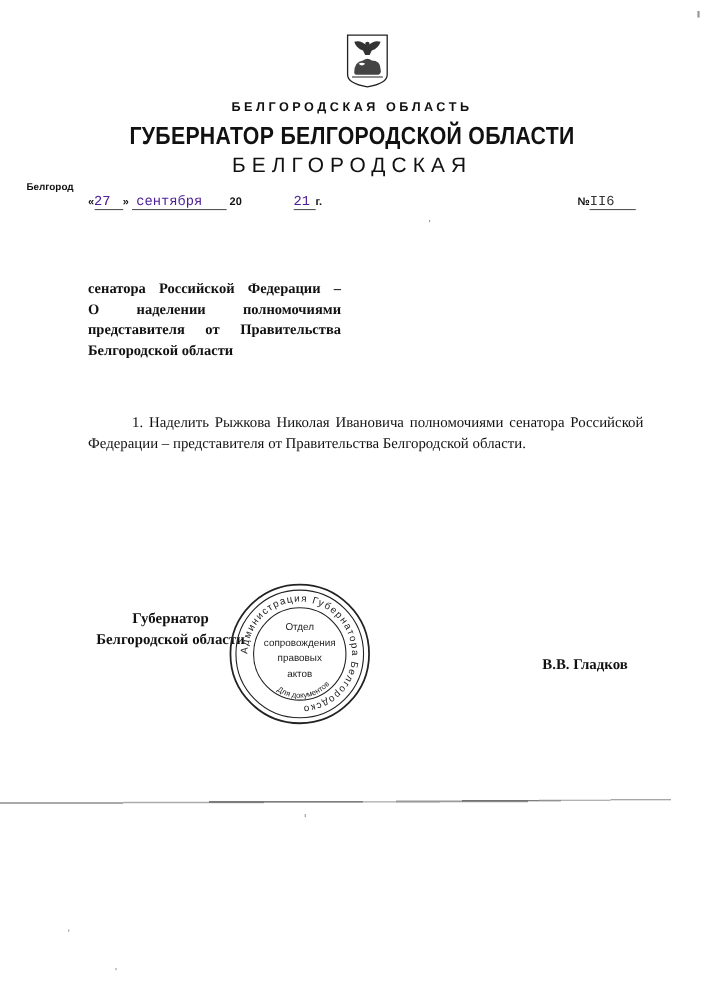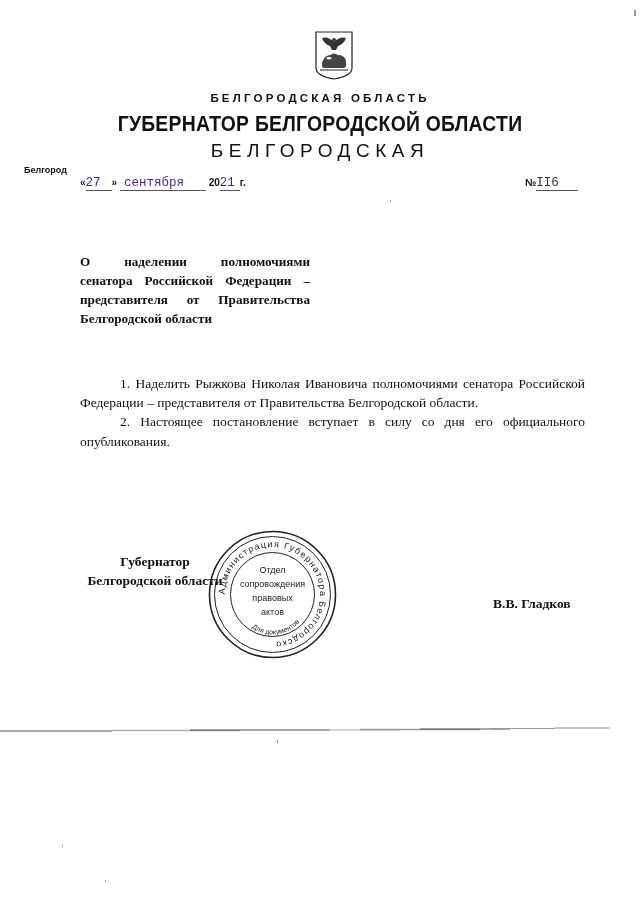--- a/index.html
+++ b/index.html
@@ -53,37 +53,36 @@
 </div>
 
 <div class="abs region sans">БЕЛГОРОДСКАЯ ОБЛАСТЬ</div>
 <div class="abs governor sans">ГУБЕРНАТОР БЕЛГОРОДСКОЙ ОБЛАСТИ</div>
 <div class="abs decree sans">БЕЛГОРОДСКАЯ</div>
 <div class="abs city sans">Белгород</div>
 
 <div class="abs dateline sans">
   <span>«</span><span class="fill" style="width:26px;">27</span><span>»</span>
   <span class="fill" style="width:82px;padding-left:4px;">сентября</span>
-  <span>20</span><span class="fill" style="width:20px;">21</span><span>г.</span>
+  <span>20</span><span class="fill" style="width:20px;margin-left:47px;">21</span><span>г.</span>
 </div>
 
 <div class="abs numline sans">
   <span>№</span><span class="fill">II6</span>
 </div>
 
 <div class="abs subject serif">
+  <span class="just-line">сенатора Российской Федерации –</span>
   <span class="just-line">О наделении полномочиями</span>
-  <span class="just-line">сенатора Российской Федерации –</span>
   <span class="just-line">представителя от Правительства</span>
   <span style="display:block;">Белгородской области</span>
 </div>
 
 <div class="abs body serif">
   <p class="indent">1. Наделить Рыжкова Николая Ивановича полномочиями сенатора Российской Федерации – представителя от Правительства Белгородской области.</p>
-  <p class="indent">2. Настоящее постановление вступает в силу со дня его официального опубликования.</p>
 </div>
 
 <div class="abs sig-title serif">
   <div>Губернатор</div>
   <div>Белгородской области</div>
 </div>
 <div class="abs sig-name serif">В.В. Гладков</div>
 
 <div class="abs stamp">
   <svg width="135" height="135" viewBox="0 0 135 135">

